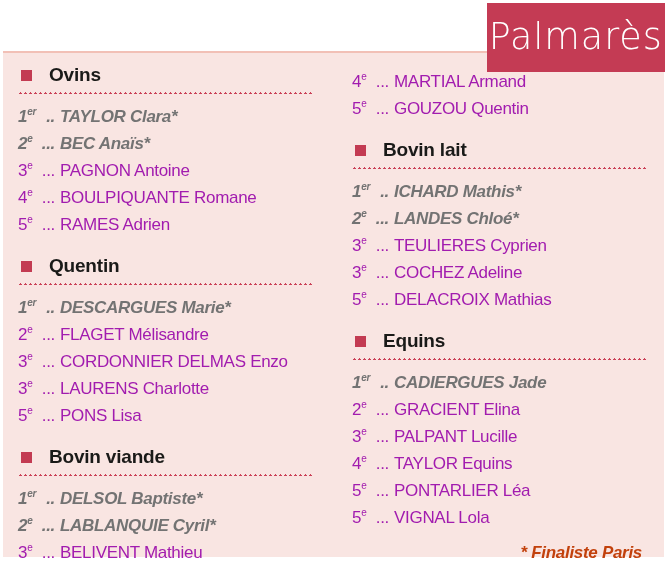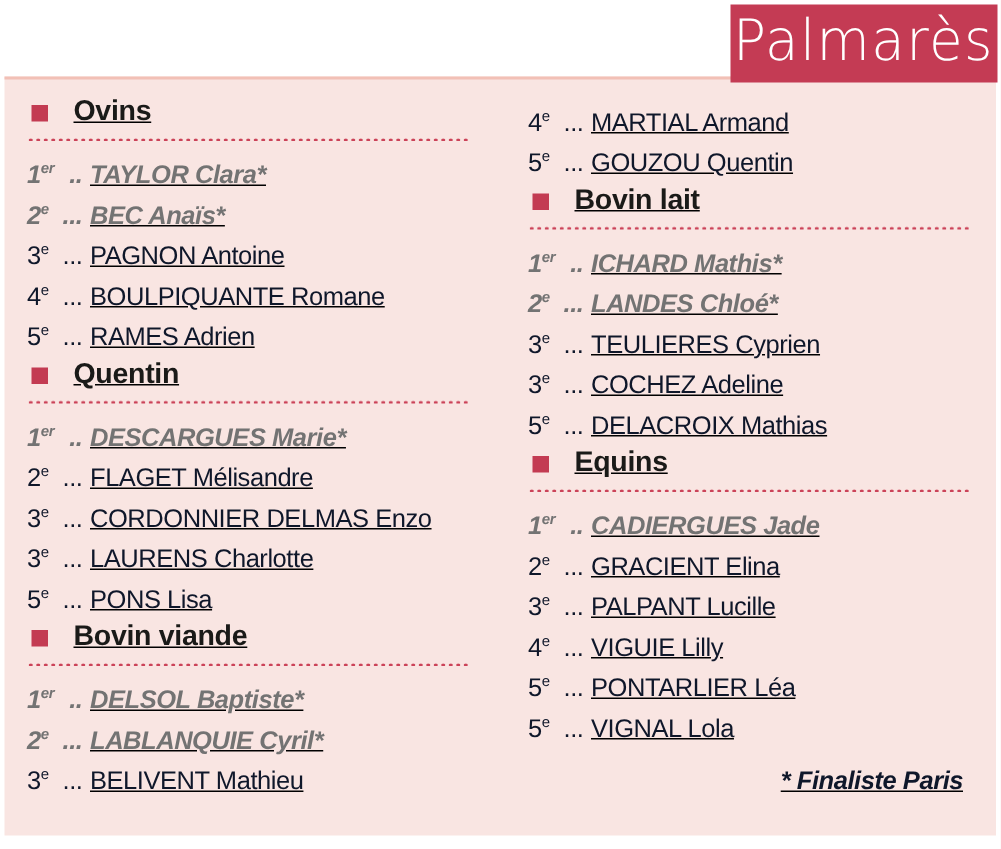--- a/index.html
+++ b/index.html
@@ -12,21 +12,21 @@
     font-family: "Liberation Sans", "DejaVu Sans", sans-serif;
   }
   .stage { position: relative; width: 667px; height: 566px; }
 
   
   .brand {
     position: absolute;
     left: 487px;
     top: 3px;
     right: 2px;
-    height: 52px;
+    height: 69px;
     background: #c43b54;
     z-index: 2;
     display: flex;
     align-items: center;
     justify-content: center;
   }
   .brand-title {
     color: #ffffff;
     font-family: "DejaVu Sans", sans-serif;
     font-weight: 200;
@@ -46,24 +46,24 @@
     height: 506px;
     background: #f9e5e2;
     border-top: 2px solid #f2c0b6;
     box-sizing: border-box;
   }
   .cols {
     display: flex;
     gap: 40px;
     padding: 10px 18px 0 15px;
   }
-  .col { flex: 1 1 0; min-width: 0; text-decoration: underline; }
-
-  
-  .section { margin-top: 0; }
+  .col { flex: 1 1 0; min-width: 0; }
+
+  
+  .section { margin-top: 16px; }
   .section:first-child { margin-top: 0; }
   .sec-head {
     display: flex;
     align-items: center;
     gap: 17px;
     padding-left: 3px;
     height: 24px;
   }
   .bullet {
     width: 11px;
@@ -83,21 +83,21 @@
     background-image: radial-gradient(circle, #cb4258 1.1px, rgba(0,0,0,0) 1.3px);
     background-size: 5px 3px;
     background-repeat: repeat-x;
     background-position: 0 1px;
   }
 
   
   .entry {
     font-size: 17px;
     line-height: 27px;
-    color: #0f172a;
+    color: #a21caf;
     letter-spacing: -0.3px;
     white-space: nowrap;
   }
   .entry .prefix {
     display: inline-flex;
     justify-content: space-between;
     width: 37px;
     padding-right: 5px;
     box-sizing: content-box;
   }
@@ -110,21 +110,21 @@
     font-style: italic;
     color: #737373;
   }
   .cont { margin-top: 5px; }
 
   .footnote {
     text-align: right;
     font-size: 17px;
     font-weight: 700;
     font-style: italic;
-    color: #0f172a;
+    color: #c2410c;
     margin-top: 12px;
     padding-right: 4px;
     letter-spacing: -0.3px;
   }
 </style>
 </head>
 <body>
 
 <div class="stage">
 
@@ -262,21 +262,21 @@
                 <span class="rank">2<sup>e</sup></span>
                 <span class="dots">...</span>
               </span><span class="name">GRACIENT Elina</span></div>
             <div class="entry"><span class="prefix">
                 <span class="rank">3<sup>e</sup></span>
                 <span class="dots">...</span>
               </span><span class="name">PALPANT Lucille</span></div>
             <div class="entry"><span class="prefix">
                 <span class="rank">4<sup>e</sup></span>
                 <span class="dots">...</span>
-              </span><span class="name">VIGUIE Lilly</span></div>
+              </span><span class="name">TAYLOR Equins</span></div>
             <div class="entry"><span class="prefix">
                 <span class="rank">5<sup>e</sup></span>
                 <span class="dots">...</span>
               </span><span class="name">PONTARLIER Léa</span></div>
             <div class="entry"><span class="prefix">
                 <span class="rank">5<sup>e</sup></span>
                 <span class="dots">...</span>
               </span><span class="name">VIGNAL Lola</span></div>
           </div>
           <div class="footnote">* Finaliste Paris</div>

